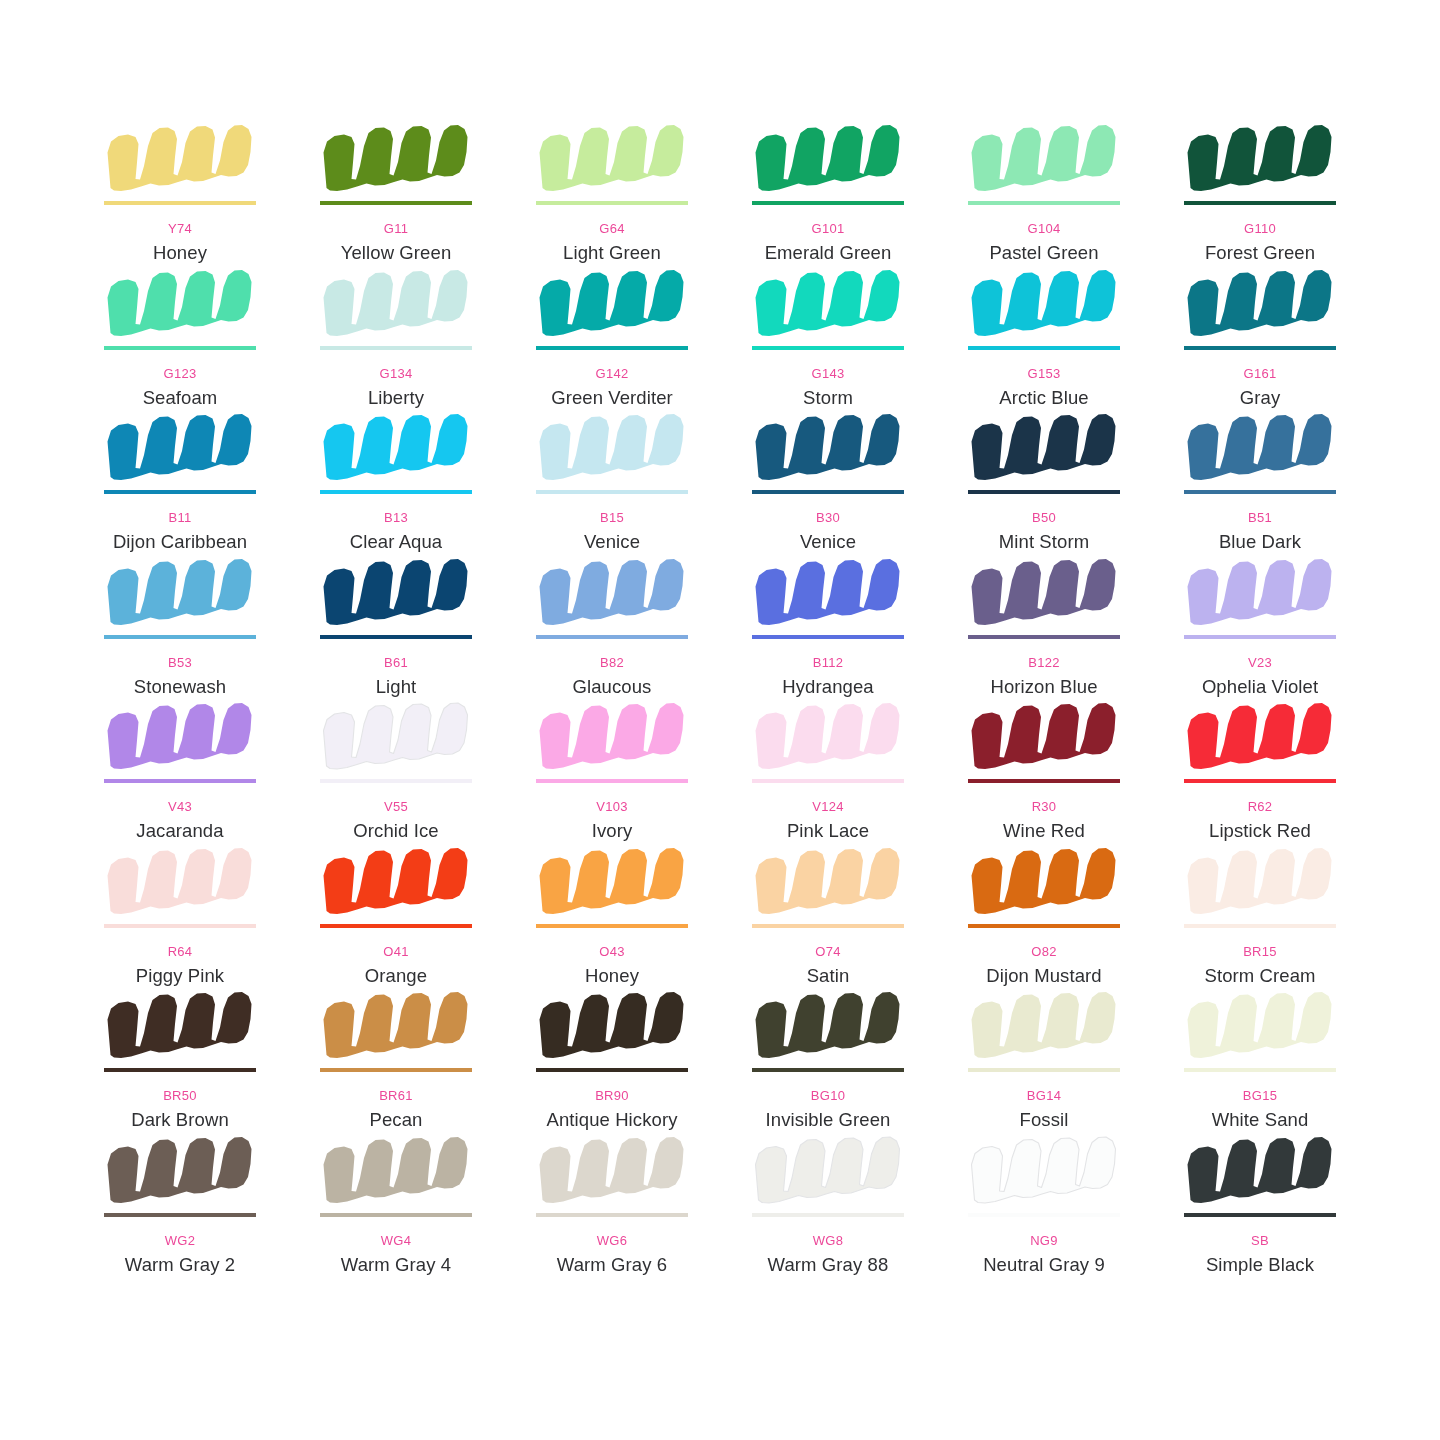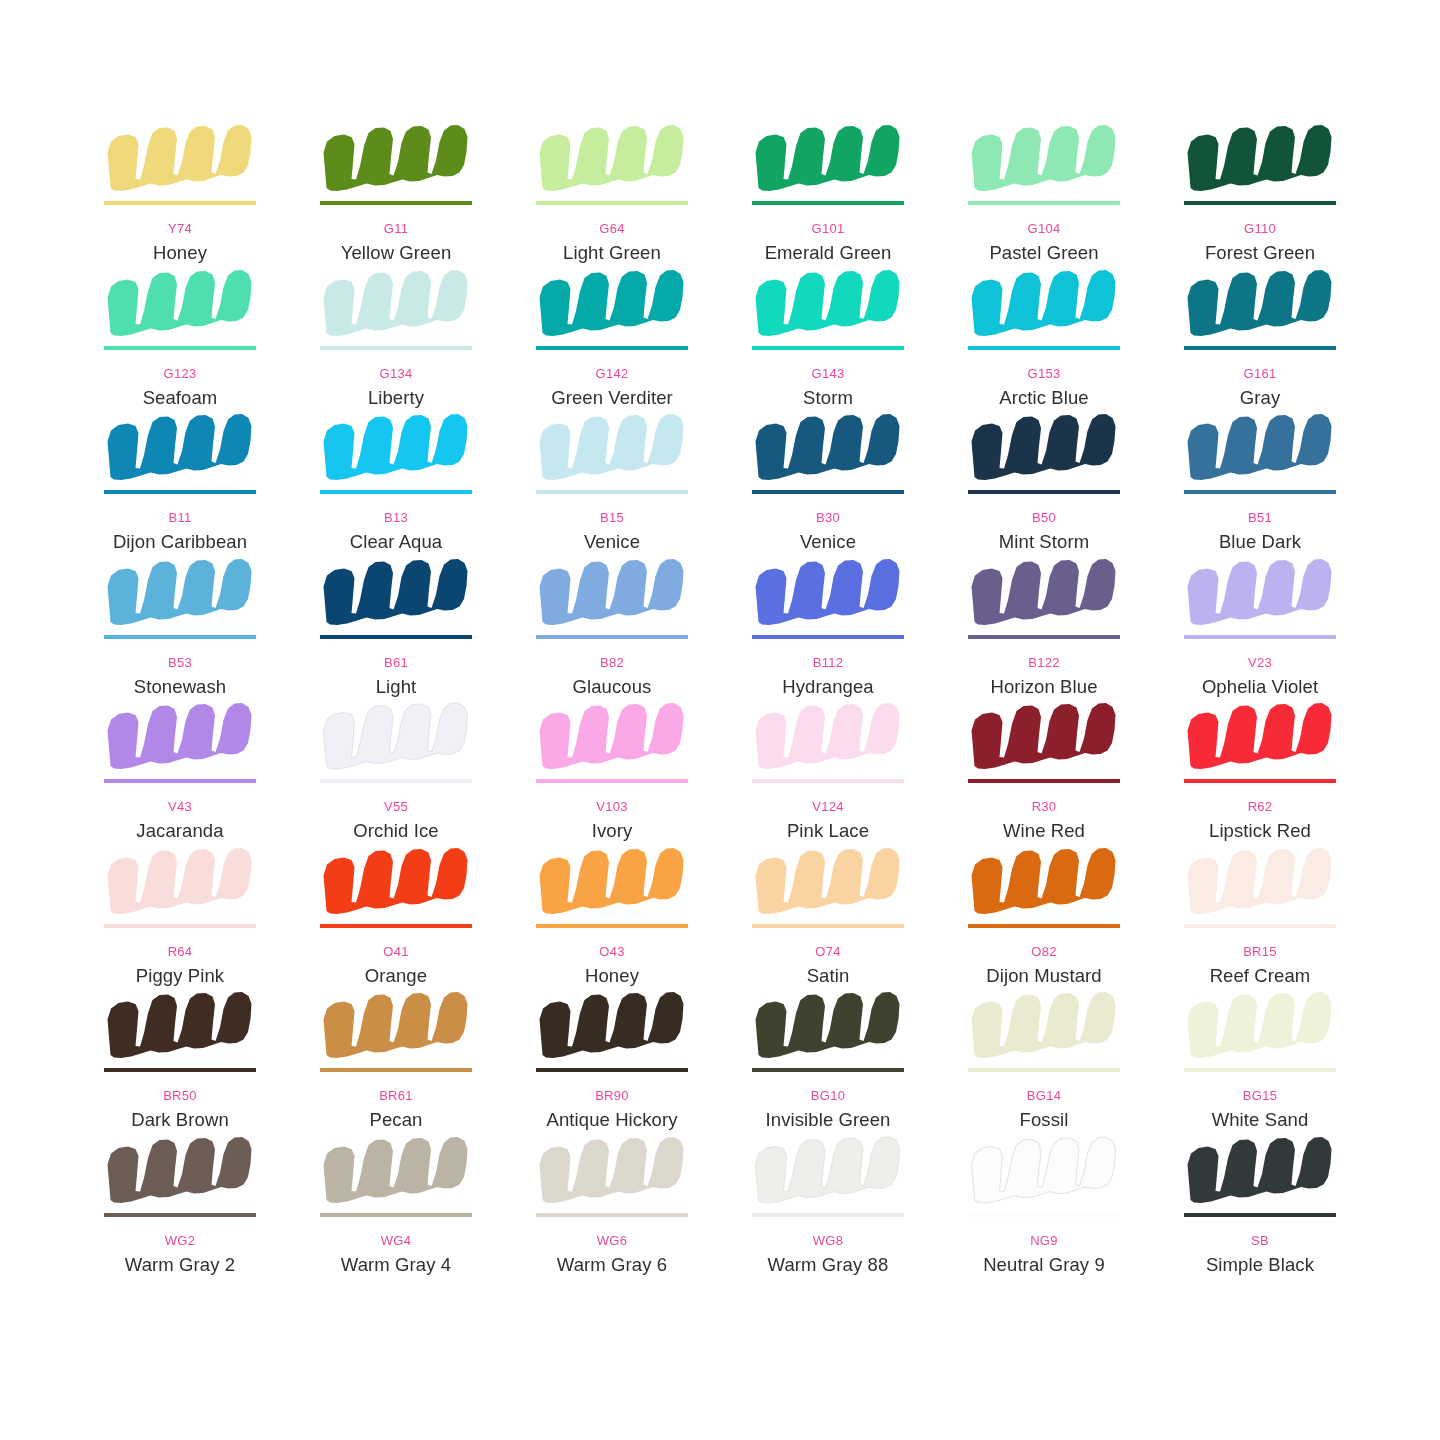--- a/index.html
+++ b/index.html
@@ -510,21 +510,21 @@
       </div>
       <div class="swatch-cell">
         <div class="stroke-wrap">
           <svg viewBox="0 0 152 78" xmlns="http://www.w3.org/2000/svg" preserveAspectRatio="xMidYMid meet" aria-hidden="true">
             <path d="M6.5,66.0 L3.5,30.5 L7.0,19.5 L14.5,14.0 L24.0,12.5 L31.5,15.0 L34.5,22.0 L33.0,40.5 L31.5,57.0 L36.0,57.5 L40.0,44.0 L44.0,24.0 L48.5,11.0 L55.5,6.0 L64.0,5.5 L70.5,9.0 L73.0,17.0 L71.0,35.0 L69.5,52.0 L73.5,53.5 L78.0,40.0 L81.5,21.0 L86.0,9.5 L93.0,4.5 L101.5,4.0 L108.5,7.5 L111.0,15.5 L109.0,33.5 L107.5,50.5 L111.5,52.0 L116.0,38.5 L119.5,20.0 L124.0,8.5 L130.5,3.5 L138.0,3.0 L144.5,7.0 L147.5,15.0 L146.5,30.0 L144.0,43.0 L139.5,50.5 L132.5,54.0 L124.5,54.5 L117.0,53.0 L108.0,56.0 L99.0,59.0 L90.0,59.5 L82.5,57.5 L74.0,60.0 L64.5,63.0 L55.0,63.5 L46.5,61.5 L37.0,64.5 L27.0,67.5 L17.0,69.0 L10.0,68.5 Z" fill="#faece4" stroke-linejoin="round"></path>
           </svg>
         </div>
         <div class="swatch-rule" style="background: rgb(250, 236, 228);"></div>
         <div class="swatch-labels">
           <span class="swatch-code">BR15</span>
-          <span class="swatch-name">Reef Cream</span>
+          <span class="swatch-name">Storm Cream</span>
         </div>
       </div>
       <div class="swatch-cell">
         <div class="stroke-wrap">
           <svg viewBox="0 0 152 78" xmlns="http://www.w3.org/2000/svg" preserveAspectRatio="xMidYMid meet" aria-hidden="true">
             <path d="M6.5,66.0 L3.5,30.5 L7.0,19.5 L14.5,14.0 L24.0,12.5 L31.5,15.0 L34.5,22.0 L33.0,40.5 L31.5,57.0 L36.0,57.5 L40.0,44.0 L44.0,24.0 L48.5,11.0 L55.5,6.0 L64.0,5.5 L70.5,9.0 L73.0,17.0 L71.0,35.0 L69.5,52.0 L73.5,53.5 L78.0,40.0 L81.5,21.0 L86.0,9.5 L93.0,4.5 L101.5,4.0 L108.5,7.5 L111.0,15.5 L109.0,33.5 L107.5,50.5 L111.5,52.0 L116.0,38.5 L119.5,20.0 L124.0,8.5 L130.5,3.5 L138.0,3.0 L144.5,7.0 L147.5,15.0 L146.5,30.0 L144.0,43.0 L139.5,50.5 L132.5,54.0 L124.5,54.5 L117.0,53.0 L108.0,56.0 L99.0,59.0 L90.0,59.5 L82.5,57.5 L74.0,60.0 L64.5,63.0 L55.0,63.5 L46.5,61.5 L37.0,64.5 L27.0,67.5 L17.0,69.0 L10.0,68.5 Z" fill="#3f2d24" stroke-linejoin="round"></path>
           </svg>
         </div>
         <div class="swatch-rule" style="background: rgb(63, 45, 36);"></div>
         <div class="swatch-labels">

